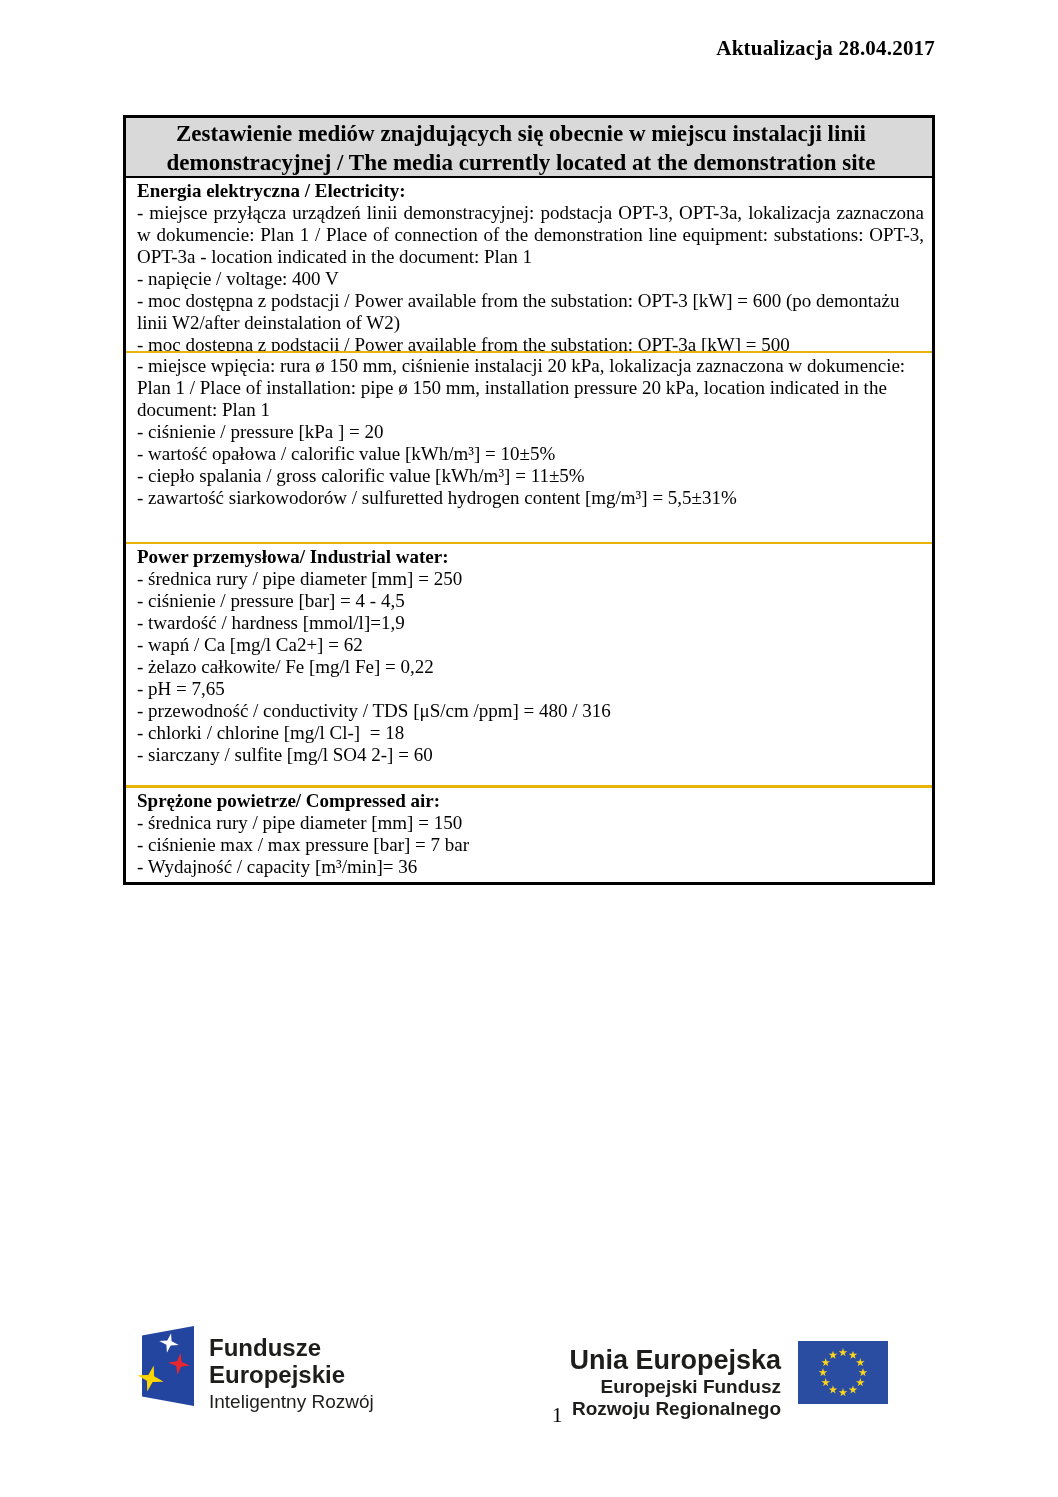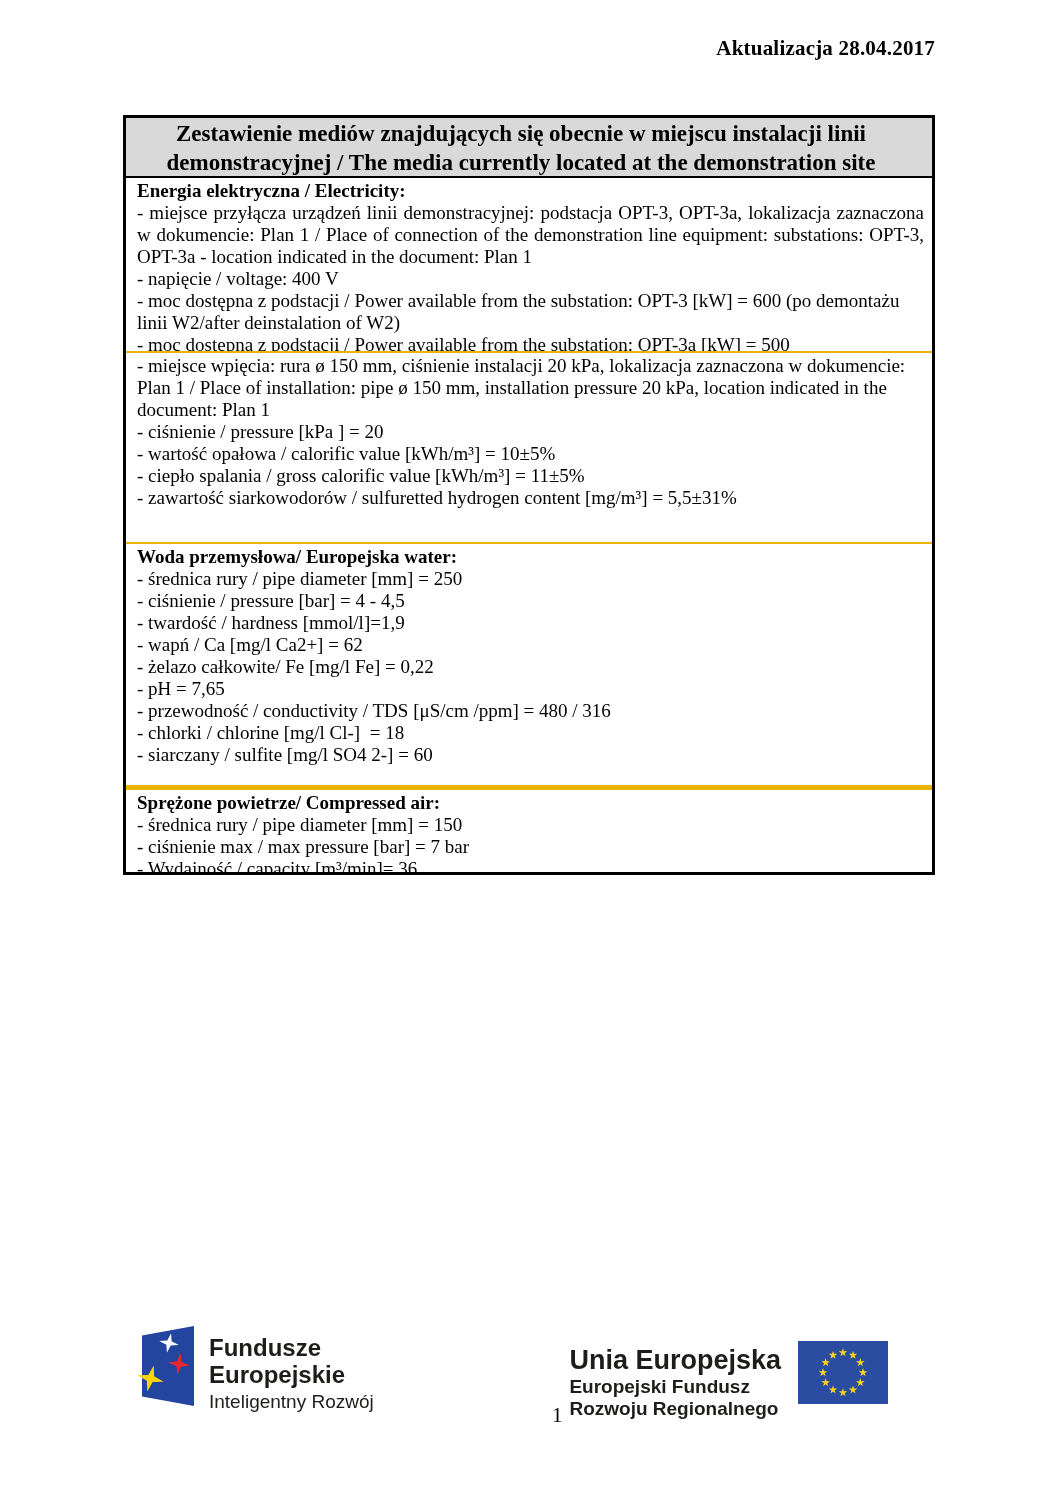--- a/index.html
+++ b/index.html
@@ -35,21 +35,21 @@
   .section{
     padding:2px 8px 0 11px;
     font-size:19px;line-height:22px;
     border-bottom:2px solid #eab308;
     overflow:hidden;
   }
   .section:last-child{border-bottom:none;}
   .sec-electricity{height:175px;}
   .sec-gas{height:191px;}
   .sec-water{height:243px;}
-  .sec-air{height:86px;border-top:4px solid #eab308;margin-top:-1px;}
+  .sec-air{height:96px;border-top:2px solid #eab308;margin-top:-1px;}
   .section .heading{font-weight:bold;}
   .spec-line{white-space:pre-wrap;}
   .para{white-space:normal;}
   .justify{text-align:justify;}
 
   
   .fundusze-logo{
     position:absolute;left:142px;top:1326px;
     display:flex;align-items:flex-start;
     font-family:"Liberation Sans","DejaVu Sans",sans-serif;color:var(--logo-text);
@@ -65,21 +65,21 @@
   .fe-star-yellow{width:27px;height:27px;left:-5px;top:39px;background:var(--logo-yellow);transform:rotate(14deg);}
   .fe-text{margin-left:15px;padding-top:8px;}
   .fe-title{font-size:24px;line-height:27px;font-weight:bold;}
   .fe-sub{font-size:19px;line-height:22px;margin-top:3px;font-weight:400;}
 
   .unia-logo{
     position:absolute;right:170px;top:1341px;
     display:flex;align-items:flex-start;
     font-family:"Liberation Sans","DejaVu Sans",sans-serif;color:var(--logo-text);
   }
-  .ue-text{margin-right:17px;padding-top:4px;}
+  .ue-text{text-align:right;margin-right:17px;padding-top:4px;}
   .ue-title{font-size:27px;line-height:31px;font-weight:bold;}
   .ue-sub{font-size:19px;line-height:22px;font-weight:600;}
   .eu-flag{position:relative;width:90px;height:63px;background:var(--eu-blue);flex:0 0 auto;}
   .eu-star{
     position:absolute;width:9px;height:9px;background:var(--star-yellow);
     clip-path:polygon(50% 0%,61% 35%,98% 35%,68% 57%,79% 91%,50% 70%,21% 91%,32% 57%,2% 35%,39% 35%);
   }
   .page-number{
     position:absolute;left:552px;top:1403px;
     font-size:21px;
@@ -103,21 +103,21 @@
 
   <div class="section sec-gas">
     <div class="spec-line para">- miejsce wpięcia: rura ø 150 mm, ciśnienie instalacji 20 kPa, lokalizacja zaznaczona w dokumencie: Plan 1 / Place of installation: pipe ø 150 mm, installation pressure 20 kPa, location indicated in the document: Plan 1</div>
     <div class="spec-line">- ciśnienie / pressure [kPa ] = 20</div>
     <div class="spec-line">- wartość opałowa / calorific value [kWh/m³] = 10±5%</div>
     <div class="spec-line">- ciepło spalania / gross calorific value [kWh/m³] = 11±5%</div>
     <div class="spec-line">- zawartość siarkowodorów / sulfuretted hydrogen content [mg/m³] = 5,5±31%</div>
   </div>
 
   <div class="section sec-water">
-    <div class="heading">Woda przemysłowa/ Europejska water:</div>
+    <div class="heading">Power przemysłowa/ Industrial water:</div>
     <div class="spec-line">- średnica rury / pipe diameter [mm] = 250</div>
     <div class="spec-line">- ciśnienie / pressure [bar] = 4 - 4,5</div>
     <div class="spec-line">- twardość / hardness [mmol/l]=1,9</div>
     <div class="spec-line">- wapń / Ca [mg/l Ca2+] = 62</div>
     <div class="spec-line">- żelazo całkowite/ Fe [mg/l Fe] = 0,22</div>
     <div class="spec-line">- pH = 7,65</div>
     <div class="spec-line">- przewodność / conductivity / TDS [μS/cm /ppm] = 480 / 316</div>
     <div class="spec-line">- chlorki / chlorine [mg/l Cl-]  = 18</div>
     <div class="spec-line">- siarczany / sulfite [mg/l SO4 2-] = 60</div>
   </div>

